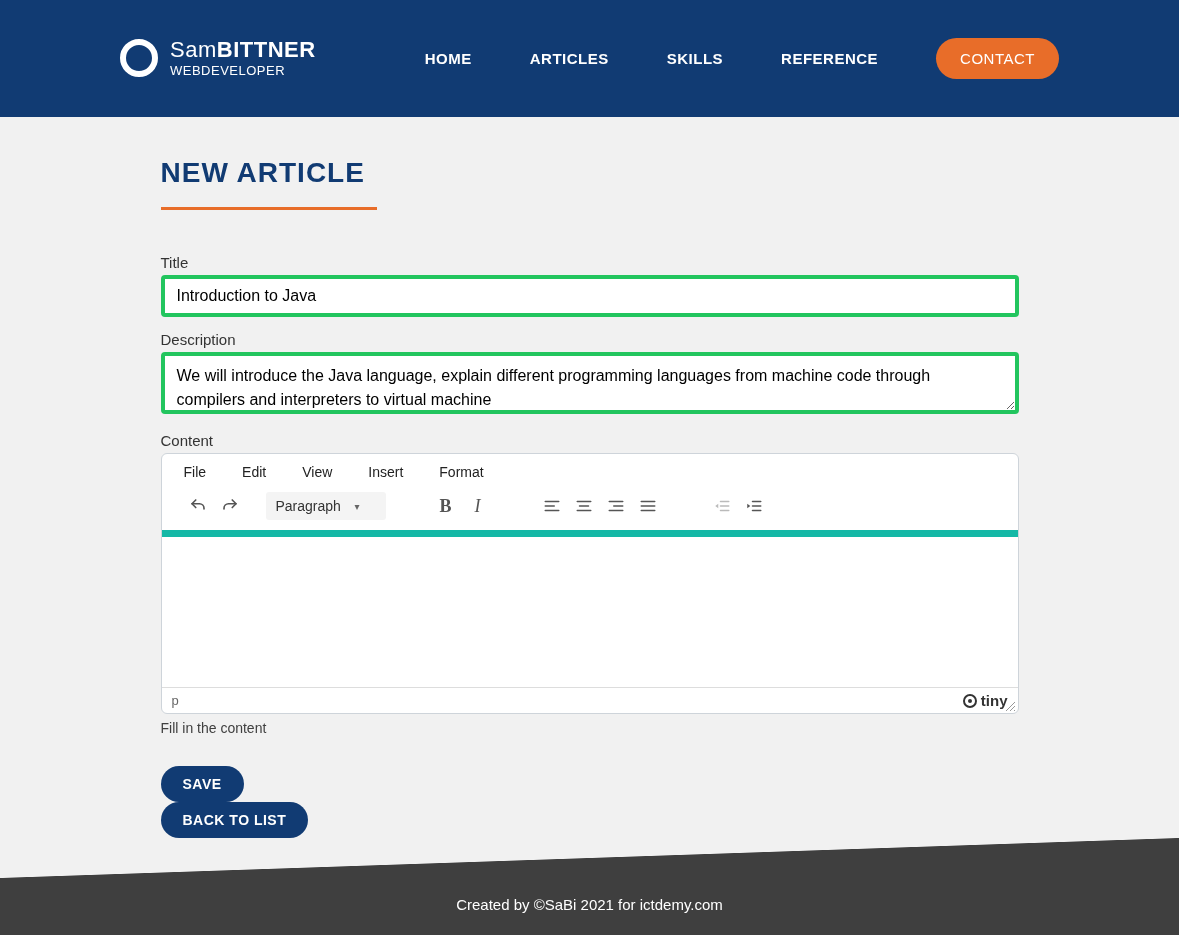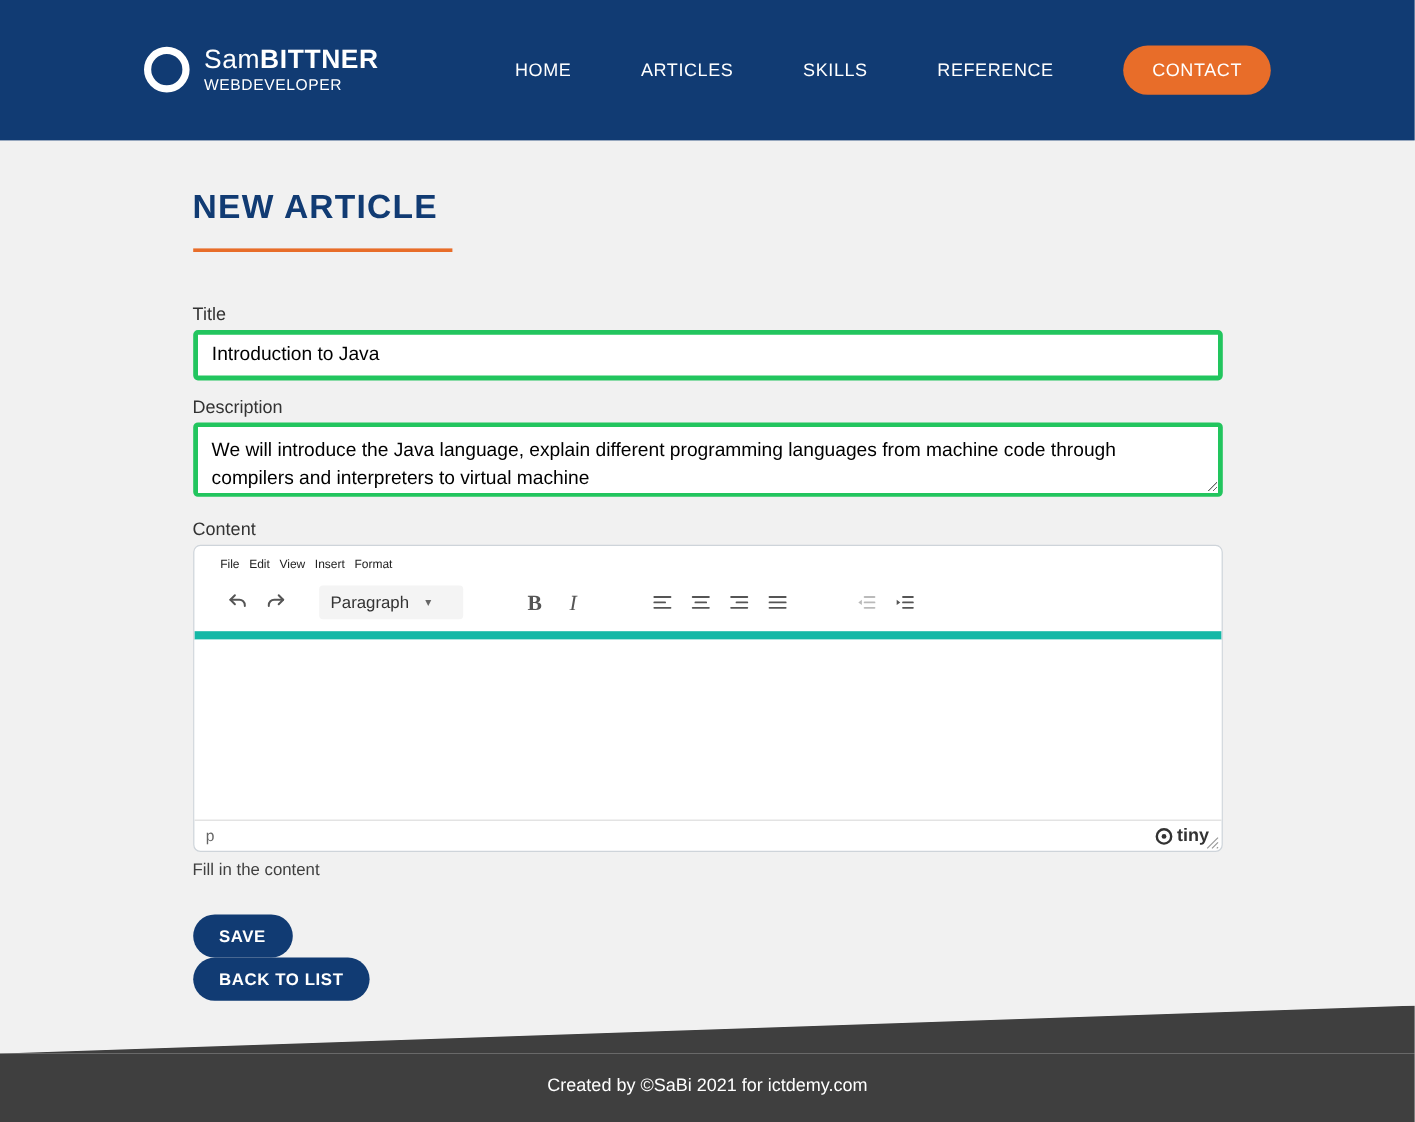--- a/index.html
+++ b/index.html
@@ -29,21 +29,21 @@
     width: 38px;
     height: 38px;
     border: 6px solid #fff;
     border-radius: 50%;
   }
   .brand-text { display:flex; flex-direction:column; line-height:1.1;}
   .brand-name { color:#fff; font-size:22px; font-weight:400; letter-spacing:0.5px;}
   .brand-name .bold { font-weight:800; }
   .brand-sub { color:#fff; font-size:13px; letter-spacing:0.5px; margin-top:2px;}
   .nav { display:flex; align-items:center; gap:58px; }
-  .nav a { color:#fff; text-decoration:none; font-size:15px; font-weight:400; letter-spacing:0.5px; cursor:pointer;}
+  .nav a { color:#fff; text-decoration:none; font-size:15px; font-weight:700; letter-spacing:0.5px; cursor:pointer;}
   .nav .contact-btn {
     background:#e86d29;
     color:#fff;
     padding:12px 24px;
     border-radius:22px;
     font-size:15px;
     font-weight:400;
   }
   
   .container {
@@ -79,23 +79,23 @@
   .form-textarea { height:62px; resize:both; line-height:1.5;}
   
   .editor {
     border:1px solid #ced4da;
     border-radius:6px;
     background:#fff;
     overflow:hidden;
   }
   .editor-menubar {
     display:flex;
-    gap:8px;
+    gap:36px;
     padding:10px 22px 6px;
-    font-size:10px;
+    font-size:14px;
     color:#222;
   }
   .editor-toolbar {
     display:flex;
     align-items:center;
     gap:6px;
     padding:6px 14px 10px;
     border-bottom:7px solid #14b8a6;
   }
   .tb-group { display:flex; align-items:center; gap:4px; padding:0 8px;}

